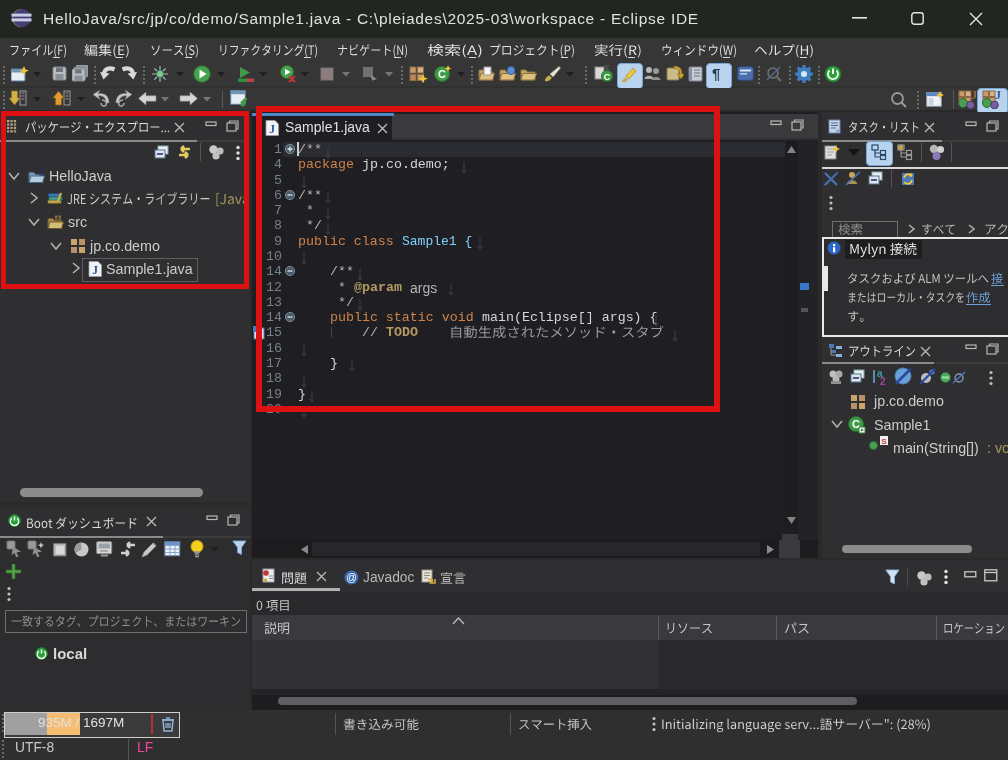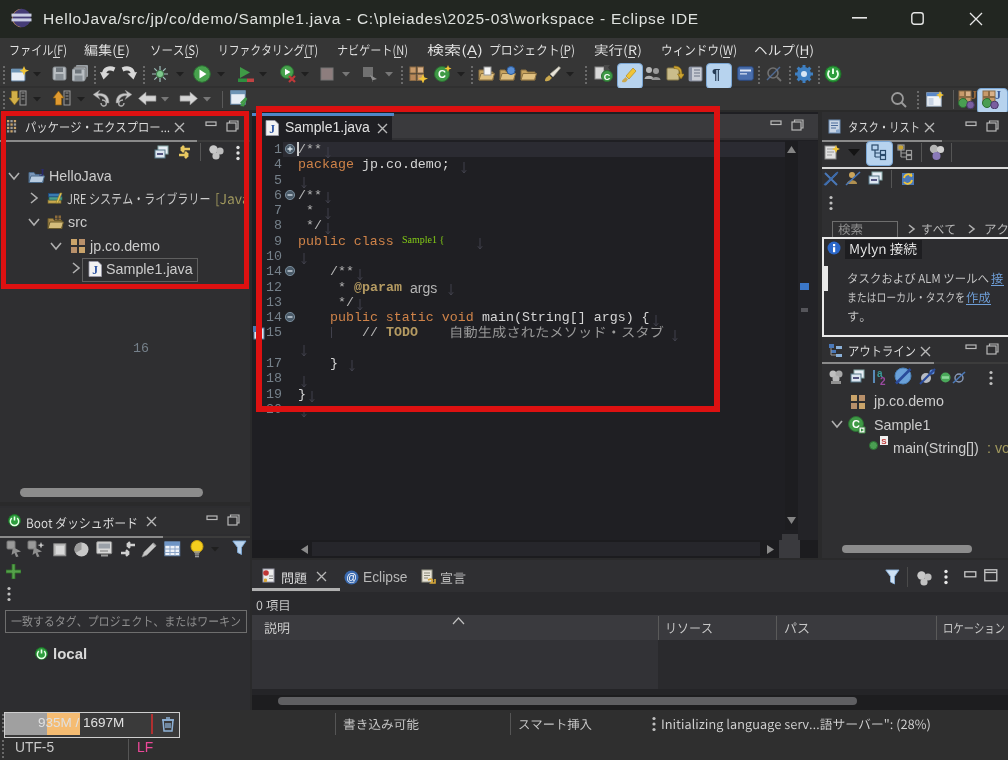--- a/index.html
+++ b/index.html
@@ -603,21 +603,21 @@
     <div class="ab" style="left:0;top:187.8px;width:282px;text-align:right;font-family:'Liberation Mono',monospace;font-size:13.3px;color:#75808a;">6</div>
     <div class="ab" style="left:0;top:203.1px;width:282px;text-align:right;font-family:'Liberation Mono',monospace;font-size:13.3px;color:#75808a;">7</div>
     <div class="ab" style="left:0;top:218.4px;width:282px;text-align:right;font-family:'Liberation Mono',monospace;font-size:13.3px;color:#75808a;">8</div>
     <div class="ab" style="left:0;top:233.7px;width:282px;text-align:right;font-family:'Liberation Mono',monospace;font-size:13.3px;color:#75808a;">9</div>
     <div class="ab" style="left:0;top:249.0px;width:282px;text-align:right;font-family:'Liberation Mono',monospace;font-size:13.3px;color:#75808a;">10</div>
     <div class="ab" style="left:0;top:264.2px;width:282px;text-align:right;font-family:'Liberation Mono',monospace;font-size:13.3px;color:#75808a;">14</div>
     <div class="ab" style="left:0;top:279.5px;width:282px;text-align:right;font-family:'Liberation Mono',monospace;font-size:13.3px;color:#75808a;">12</div>
     <div class="ab" style="left:0;top:294.8px;width:282px;text-align:right;font-family:'Liberation Mono',monospace;font-size:13.3px;color:#75808a;">13</div>
     <div class="ab" style="left:0;top:310.1px;width:282px;text-align:right;font-family:'Liberation Mono',monospace;font-size:13.3px;color:#75808a;">14</div>
     <div class="ab" style="left:0;top:325.4px;width:282px;text-align:right;font-family:'Liberation Mono',monospace;font-size:13.3px;color:#75808a;">15</div>
-    <div class="ab" style="left:0;top:340.6px;width:282px;text-align:center;font-family:'Liberation Mono',monospace;font-size:13.3px;color:#75808a;">16</div>
+    <div class="ab" style="left:0;top:340.6px;width:282px;text-align:right;font-family:'Liberation Mono',monospace;font-size:13.3px;color:#75808a;">16</div>
     <div class="ab" style="left:0;top:355.9px;width:282px;text-align:right;font-family:'Liberation Mono',monospace;font-size:13.3px;color:#75808a;">17</div>
     <div class="ab" style="left:0;top:371.2px;width:282px;text-align:right;font-family:'Liberation Mono',monospace;font-size:13.3px;color:#75808a;">18</div>
     <div class="ab" style="left:0;top:386.5px;width:282px;text-align:right;font-family:'Liberation Mono',monospace;font-size:13.3px;color:#75808a;">19</div>
     <div class="ab" style="left:0;top:401.8px;width:282px;text-align:right;font-family:'Liberation Mono',monospace;font-size:13.3px;color:#75808a;">20</div>
     <svg class="ab" style="left:285px;top:144.0px" width="10" height="10">
       <circle cx="5" cy="5" r="4.6" fill="#4a5a68" stroke="#8aa0b0" stroke-width="0.8"></circle>
       <path d="M5 2.5 V7.5 M2.5 5 H7.5" stroke="#d8e4ec" stroke-width="1.3"></path>
     </svg>
     <svg class="ab" style="left:285px;top:189.84px" width="10" height="10">
       <circle cx="5" cy="5" r="4.6" fill="#4a5a68" stroke="#8aa0b0" stroke-width="0.8"></circle>
@@ -636,28 +636,28 @@
       <path d="M3 5 H9 M3 7.5 H9 M3 10 H7" stroke="#4a6a8a" stroke-width="1"></path>
       <rect x="0" y="0" width="6" height="6" fill="#4a78b0"></rect>
     </svg>
     <div class="ab" style="left:298.0px;top:142.0px;font-family:'Liberation Mono',monospace;font-size:13.3px;color:#b5b5b5;font-weight:normal;white-space:pre;">/**</div>
     <div class="ab" style="left:298.0px;top:157.3px;font-family:'Liberation Mono',monospace;font-size:13.3px;color:#cf8349;font-weight:normal;white-space:pre;">package</div>
     <div class="ab" style="left:362.0px;top:157.3px;font-family:'Liberation Mono',monospace;font-size:13.3px;color:#d6d6d6;font-weight:normal;white-space:pre;">jp.co.demo;</div>
     <div class="ab" style="left:298.0px;top:187.8px;font-family:'Liberation Mono',monospace;font-size:13.3px;color:#b5b5b5;font-weight:normal;white-space:pre;">/**</div>
     <div class="ab" style="left:306.0px;top:203.1px;font-family:'Liberation Mono',monospace;font-size:13.3px;color:#b5b5b5;font-weight:normal;white-space:pre;">*</div>
     <div class="ab" style="left:306.0px;top:218.4px;font-family:'Liberation Mono',monospace;font-size:13.3px;color:#b5b5b5;font-weight:normal;white-space:pre;">*/</div>
     <div class="ab" style="left:298.0px;top:233.7px;font-family:'Liberation Mono',monospace;font-size:13.3px;color:#cf8349;font-weight:normal;white-space:pre;">public class</div>
-    <div class="ab" style="left:402.0px;top:233.7px;font-family:Liberation Serif, serif;font-size:10px;color:#84cc16;font-weight:normal;white-space:pre;">Sample1 {</div>
+    <div class="ab" style="left:402.0px;top:233.7px;font-family:Liberation Mono, monospace;font-size:13px;color:#7dd3fc;font-weight:normal;white-space:pre;">Sample1 {</div>
     <div class="ab" style="left:330.0px;top:264.2px;font-family:'Liberation Mono',monospace;font-size:13.3px;color:#b5b5b5;font-weight:normal;white-space:pre;">/**</div>
     <div class="ab" style="left:338.0px;top:279.5px;font-family:'Liberation Mono',monospace;font-size:13.3px;color:#b5b5b5;font-weight:normal;white-space:pre;">*</div>
     <div class="ab" style="left:354.0px;top:279.5px;font-family:'Liberation Mono',monospace;font-size:13.3px;color:#b59b62;font-weight:bold;white-space:pre;">@param</div>
     <div class="ab" style="left:410.0px;top:279.5px;font-family:Liberation Sans, sans-serif;font-size:14px;color:#b5b5b5;font-weight:normal;white-space:pre;">args</div>
     <div class="ab" style="left:338.0px;top:294.8px;font-family:'Liberation Mono',monospace;font-size:13.3px;color:#b5b5b5;font-weight:normal;white-space:pre;">*/</div>
     <div class="ab" style="left:330.0px;top:310.1px;font-family:'Liberation Mono',monospace;font-size:13.3px;color:#cf8349;font-weight:normal;white-space:pre;">public static void</div>
-    <div class="ab" style="left:482.0px;top:310.1px;font-family:'Liberation Mono',monospace;font-size:13.3px;color:#d6d6d6;font-weight:normal;white-space:pre;">main(String[] args) {</div>
+    <div class="ab" style="left:482.0px;top:310.1px;font-family:'Liberation Mono',monospace;font-size:13.3px;color:#d6d6d6;font-weight:normal;white-space:pre;">main(Eclipse[] args) {</div>
     <div class="ab" style="left:362.0px;top:325.4px;font-family:'Liberation Mono',monospace;font-size:13.3px;color:#b5b5b5;font-weight:normal;white-space:pre;">//</div>
     <div class="ab" style="left:386.0px;top:325.4px;font-family:'Liberation Mono',monospace;font-size:13.3px;color:#b59b62;font-weight:bold;white-space:pre;">TODO</div>
     <div class="ab" style="left:330.0px;top:355.9px;font-family:'Liberation Mono',monospace;font-size:13.3px;color:#d6d6d6;font-weight:normal;white-space:pre;">}</div>
     <div class="ab" style="left:298.0px;top:386.5px;font-family:'Liberation Mono',monospace;font-size:13.3px;color:#d6d6d6;font-weight:normal;white-space:pre;">}</div>
     <svg class="ab" style="left:0;top:0;overflow:visible" width="2" height="2">
       <path transform="translate(449,337.06) scale(1.0775,1)" d="M3.2 -5.5H10.3V-3.5H3.2ZM3.2 -6.4V-8.4H10.3V-6.4ZM3.2 -2.6H10.3V-0.6H3.2ZM6.1 -11.2C5.9 -10.7 5.7 -9.9 5.5 -9.3H2.2V1.1H3.2V0.3H10.3V1H11.3V-9.3H6.5C6.8 -9.9 7 -10.5 7.2 -11Z M22 -11C22 -10 22 -9 22 -8.1H20.4V-7.1H22C21.8 -4.6 21.5 -2.5 20.3 -0.9V-0.9L17.7 -0.7V-1.7H20.3V-2.5H17.7V-3.3H20.3V-7.3H17.7V-8.1H20.5V-8.9H17.7V-9.9C18.6 -10 19.6 -10.1 20.3 -10.3L19.8 -11C18.4 -10.7 16 -10.5 14 -10.4C14.1 -10.2 14.2 -9.9 14.2 -9.6C15 -9.7 15.9 -9.7 16.7 -9.8V-8.9H13.9V-8.1H16.7V-7.3H14.3V-3.3H16.7V-2.5H14.2V-1.7H16.7V-0.6L13.9 -0.3L14 0.6C15.5 0.4 17.6 0.2 19.6 -0.1C19.4 0.1 19.2 0.3 19 0.4C19.3 0.6 19.6 0.9 19.8 1.1C22.1 -0.6 22.7 -3.6 22.9 -7.1H24.8C24.7 -2.3 24.5 -0.5 24.2 -0.1C24.1 0.1 23.9 0.1 23.7 0.1C23.5 0.1 22.9 0.1 22.2 0C22.4 0.3 22.5 0.7 22.5 1C23.1 1 23.8 1 24.2 1C24.6 0.9 24.8 0.8 25 0.5C25.5 -0.1 25.6 -1.9 25.8 -7.6C25.8 -7.7 25.8 -8.1 25.8 -8.1H22.9C23 -9 23 -10 23 -11ZM15.1 -5H16.7V-4H15.1ZM17.7 -5H19.4V-4H17.7ZM15.1 -6.6H16.7V-5.6H15.1ZM17.7 -6.6H19.4V-5.6H17.7Z M29.8 -11C29.3 -9.1 28.4 -7.2 27.3 -6C27.6 -5.9 28 -5.6 28.2 -5.4C28.7 -6 29.2 -6.8 29.6 -7.6H32.8V-4.7H28.8V-3.7H32.8V-0.3H27.3V0.6H39.2V-0.3H33.8V-3.7H38.1V-4.7H33.8V-7.6H38.6V-8.6H33.8V-11.2H32.8V-8.6H30C30.3 -9.3 30.6 -10 30.8 -10.7Z M47.1 -11.2C47.1 -10.4 47.2 -9.6 47.2 -8.9H41.6V-5.2C41.6 -3.4 41.5 -1.1 40.4 0.5C40.6 0.6 41 1 41.2 1.2C42.4 -0.6 42.6 -3.3 42.6 -5.2V-5.3H45.1C45 -3 45 -2.1 44.8 -1.9C44.7 -1.8 44.6 -1.8 44.4 -1.8C44.1 -1.8 43.6 -1.8 42.9 -1.8C43.1 -1.6 43.2 -1.2 43.2 -0.9C43.9 -0.9 44.5 -0.9 44.8 -0.9C45.2 -0.9 45.4 -1 45.6 -1.3C45.9 -1.6 46 -2.8 46 -5.8C46 -5.9 46.1 -6.2 46.1 -6.2H42.6V-7.9H47.3C47.4 -5.8 47.7 -3.8 48.3 -2.3C47.4 -1.3 46.4 -0.5 45.2 0.2C45.4 0.4 45.7 0.8 45.9 1C46.9 0.4 47.8 -0.3 48.7 -1.2C49.3 0.1 50.1 1 51.1 1C52.1 1 52.5 0.3 52.7 -2C52.4 -2.1 52 -2.3 51.8 -2.5C51.7 -0.7 51.6 -0.1 51.2 -0.1C50.5 -0.1 49.9 -0.8 49.4 -2.1C50.4 -3.4 51.2 -4.9 51.7 -6.7L50.7 -6.9C50.3 -5.6 49.7 -4.3 49 -3.3C48.7 -4.6 48.4 -6.2 48.3 -7.9H52.5V-8.9H48.2C48.2 -9.6 48.2 -10.4 48.2 -11.2ZM48.8 -10.5C49.7 -10.1 50.7 -9.4 51.2 -8.9L51.8 -9.6C51.3 -10.1 50.3 -10.7 49.4 -11.1Z M57.3 -4.1 56.3 -4.4C55.9 -3.6 55.7 -2.9 55.7 -2.2C55.7 -0.4 57.3 0.5 59.8 0.6C61.3 0.6 62.4 0.4 63.2 0.3L63.3 -0.8C62.4 -0.6 61.2 -0.5 59.9 -0.5C57.9 -0.5 56.7 -1 56.7 -2.3C56.7 -2.9 57 -3.5 57.3 -4.1ZM55.3 -8.4 55.3 -7.3C57.4 -7.2 59.3 -7.2 60.9 -7.3C61.4 -6.2 62 -5 62.5 -4.3C62 -4.3 61.1 -4.4 60.3 -4.5L60.2 -3.6C61.2 -3.5 62.8 -3.4 63.4 -3.2L64 -4C63.8 -4.2 63.6 -4.4 63.4 -4.7C62.9 -5.4 62.3 -6.4 61.9 -7.4C62.8 -7.5 63.9 -7.7 64.7 -8L64.5 -9C63.6 -8.7 62.5 -8.5 61.6 -8.3C61.3 -9.1 61.1 -10 61 -10.6L59.8 -10.5C60 -10.1 60.1 -9.7 60.2 -9.4L60.6 -8.2C59.1 -8.1 57.3 -8.2 55.3 -8.4Z M70.4 -9.6 70.3 -8.3C69.6 -8.2 68.9 -8.1 68.4 -8.1C68.1 -8.1 67.8 -8.1 67.6 -8.1L67.7 -7L70.3 -7.3L70.2 -6C69.5 -5 68 -2.9 67.2 -2L67.9 -1.1C68.5 -2 69.4 -3.2 70.1 -4.2L70.1 -3.7C70 -2.2 70 -1.6 70 -0.3C70 -0.1 70 0.3 70 0.5H71.1C71.1 0.3 71.1 -0.1 71.1 -0.3C71 -1.5 71 -2.3 71 -3.5C71 -4 71 -4.5 71 -5.1C72.3 -6.4 73.9 -7.6 75 -7.6C75.6 -7.6 76 -7.3 76 -6.5C76 -5.2 75.5 -3.1 75.5 -1.6C75.5 -0.5 76.1 0.1 77 0.1C77.9 0.1 78.7 -0.3 79.5 -1L79.3 -2.2C78.6 -1.4 77.9 -1.1 77.3 -1.1C76.8 -1.1 76.6 -1.4 76.6 -1.9C76.6 -3.2 77.1 -5.5 77.1 -6.8C77.1 -7.9 76.5 -8.6 75.2 -8.6C73.9 -8.6 72.2 -7.3 71.1 -6.4L71.2 -7.1C71.4 -7.5 71.6 -7.8 71.8 -8.1L71.4 -8.5L71.3 -8.5C71.4 -9.4 71.5 -10.2 71.6 -10.5L70.3 -10.6C70.4 -10.2 70.4 -9.9 70.4 -9.6Z M86.9 -6.4V-5.4C87.8 -5.5 88.6 -5.6 89.4 -5.6C90.2 -5.6 91 -5.5 91.7 -5.4L91.7 -6.4C91 -6.5 90.2 -6.5 89.4 -6.5C88.5 -6.5 87.6 -6.5 86.9 -6.4ZM87.2 -3.2 86.2 -3.3C86.1 -2.7 86 -2.2 86 -1.7C86 -0.4 87.2 0.3 89.3 0.3C90.2 0.3 91.1 0.2 91.8 0.1L91.9 -1C91.1 -0.8 90.1 -0.7 89.3 -0.7C87.4 -0.7 87 -1.4 87 -2C87 -2.3 87.1 -2.7 87.2 -3.2ZM82.7 -8.2C82.3 -8.2 81.8 -8.3 81.1 -8.3L81.2 -7.3C81.7 -7.3 82.1 -7.2 82.7 -7.2C83.1 -7.2 83.5 -7.3 83.9 -7.3C83.8 -6.8 83.7 -6.3 83.6 -5.9C83.1 -4 82.2 -1.3 81.4 0.1L82.5 0.5C83.2 -1 84.1 -3.7 84.6 -5.6C84.8 -6.2 84.9 -6.8 85 -7.4C86 -7.5 86.9 -7.6 87.8 -7.8V-8.9C87 -8.7 86.1 -8.5 85.3 -8.4L85.5 -9.4C85.5 -9.7 85.6 -10.2 85.7 -10.5L84.4 -10.6C84.4 -10.3 84.4 -9.8 84.4 -9.5C84.3 -9.2 84.3 -8.8 84.2 -8.3C83.7 -8.3 83.2 -8.2 82.7 -8.2Z M96.8 -8.1 96.1 -7.3C97.4 -6.5 98.9 -5.4 99.9 -4.6C98.6 -3 96.9 -1.5 94.6 -0.4L95.5 0.4C97.8 -0.8 99.5 -2.4 100.7 -3.9C101.9 -2.9 102.9 -2 103.9 -0.8L104.7 -1.7C103.8 -2.8 102.6 -3.8 101.4 -4.8C102.3 -6.1 103 -7.5 103.4 -8.7C103.5 -9 103.7 -9.4 103.9 -9.7L102.6 -10.1C102.6 -9.8 102.5 -9.4 102.4 -9.1C102 -8 101.4 -6.7 100.6 -5.5C99.5 -6.3 98 -7.4 96.8 -8.1Z M109.9 -0.5 110.9 0.4C113.1 -0.6 114.6 -2.1 115.6 -3.7C116.6 -5.2 117.1 -6.9 117.4 -8.5C117.5 -8.7 117.6 -9.2 117.7 -9.5L116.4 -9.7C116.4 -9.5 116.3 -9 116.3 -8.6C116.1 -7.4 115.6 -5.8 114.6 -4.3C113.6 -2.8 112.1 -1.4 109.9 -0.5ZM109.1 -9.6 108 -9C108.6 -8.3 109.7 -6.4 110.3 -5.2L111.3 -5.8C110.9 -6.7 109.7 -8.7 109.1 -9.6Z M126.1 -7.7 125.2 -7.3C125.4 -6.7 126 -5 126.2 -4.4L127.2 -4.8C127 -5.4 126.3 -7.1 126.1 -7.7ZM130.9 -6.9 129.8 -7.3C129.6 -5.6 128.9 -3.9 128 -2.7C126.9 -1.4 125.2 -0.3 123.6 0.1L124.5 1C126 0.4 127.6 -0.6 128.9 -2.2C129.8 -3.4 130.4 -4.8 130.7 -6.3C130.8 -6.4 130.8 -6.6 130.9 -6.9ZM123 -7 122.1 -6.6C122.3 -6.1 123 -4.3 123.2 -3.6L124.2 -4C124 -4.7 123.3 -6.4 123 -7Z M141.7 -9.6 141 -9.2C141.4 -8.6 141.8 -7.9 142.2 -7.2L142.9 -7.6C142.6 -8.2 142.1 -9.1 141.7 -9.6ZM143.3 -10.2 142.6 -9.9C143.1 -9.3 143.5 -8.6 143.8 -7.9L144.6 -8.3C144.3 -8.9 143.7 -9.8 143.3 -10.2ZM137.1 -1C137.1 -0.5 137 0.1 137 0.6H138.3C138.2 0.1 138.2 -0.6 138.2 -1V-5.4C139.7 -4.9 142 -4 143.4 -3.2L143.9 -4.4C142.4 -5.1 139.9 -6 138.2 -6.6V-8.7C138.2 -9.1 138.2 -9.7 138.3 -10.1H137C137 -9.7 137.1 -9.1 137.1 -8.7C137.1 -7.6 137.1 -1.7 137.1 -1Z M153 -6.5C152.2 -6.5 151.5 -5.8 151.5 -5.1C151.5 -4.3 152.2 -3.6 153 -3.6C153.7 -3.6 154.4 -4.3 154.4 -5.1C154.4 -5.8 153.7 -6.5 153 -6.5Z M170.2 -8.9 169.6 -9.4C169.3 -9.3 169 -9.3 168.6 -9.3C168.1 -9.3 164 -9.3 163.4 -9.3C163 -9.3 162.3 -9.4 162.1 -9.4V-8.2C162.2 -8.2 163 -8.2 163.4 -8.2C163.9 -8.2 168.1 -8.2 168.6 -8.2C168.3 -7.1 167.3 -5.6 166.4 -4.5C165 -3 163.1 -1.4 160.9 -0.6L161.8 0.3C163.7 -0.6 165.5 -2.1 167 -3.6C168.3 -2.4 169.7 -0.8 170.6 0.4L171.6 -0.4C170.7 -1.5 169.1 -3.2 167.7 -4.4C168.6 -5.6 169.5 -7.2 169.9 -8.3C170 -8.5 170.2 -8.8 170.2 -8.9Z M180 -10.4 178.8 -10.8C178.7 -10.5 178.5 -10 178.4 -9.8C177.8 -8.6 176.4 -6.6 174.1 -5.1L175 -4.5C176.5 -5.5 177.7 -6.8 178.5 -8H183C182.8 -6.9 182.1 -5.5 181.2 -4.3C180.3 -4.9 179.3 -5.6 178.4 -6.1L177.7 -5.4C178.6 -4.8 179.6 -4.1 180.5 -3.4C179.3 -2.2 177.6 -0.9 175.4 -0.2L176.3 0.6C178.6 -0.3 180.2 -1.5 181.4 -2.8C181.9 -2.4 182.4 -1.9 182.8 -1.6L183.6 -2.5C183.2 -2.8 182.7 -3.3 182.1 -3.7C183.1 -5 183.8 -6.6 184.2 -7.8C184.3 -8 184.4 -8.3 184.5 -8.5L183.6 -9.1C183.4 -9 183.1 -8.9 182.8 -8.9H179.2L179.4 -9.4C179.6 -9.6 179.8 -10.1 180 -10.4Z M198 -11.4 197.2 -11.1C197.6 -10.6 198 -9.9 198.3 -9.3L199 -9.6C198.8 -10.1 198.3 -10.9 198 -11.4ZM197.5 -8.7 196.8 -9.1 197.3 -9.3C197 -9.8 196.6 -10.6 196.3 -11.1L195.5 -10.7C195.8 -10.3 196.2 -9.7 196.5 -9.2C196.3 -9.1 196.1 -9.1 195.9 -9.1C195.3 -9.1 190 -9.1 189.3 -9.1C188.8 -9.1 188.3 -9.2 187.9 -9.2V-8C188.3 -8 188.7 -8.1 189.2 -8.1C190 -8.1 195.3 -8.1 196.1 -8.1C195.9 -6.8 195.3 -4.9 194.3 -3.7C193.2 -2.3 191.7 -1.2 189.1 -0.5L190 0.5C192.5 -0.3 194 -1.5 195.3 -3.1C196.3 -4.5 197 -6.6 197.3 -8C197.3 -8.3 197.4 -8.5 197.5 -8.7Z" fill="#9a9a9a"></path>
     </svg>
     <svg class="ab" style="left:324.0px;top:146.5px" width="8" height="14">
       <path d="M4 0 V11 M4 11 L1.8 8.2 M4 11 L6.2 8.2" stroke="#41414c" stroke-width="1" fill="none"></path>
     </svg>
@@ -957,21 +957,21 @@
     <svg class="ab" style="left:0;top:0;overflow:visible" width="2" height="2">
       <path transform="translate(281,583)" d="M4 -4.6V-0H4.9V-0.8H8.9V-4.6ZM4.9 -3.8H8V-1.6H4.9ZM5 -7.8V-6.6H2.2V-7.8ZM5 -8.5H2.2V-9.6H5ZM10.9 -7.8V-6.6H8V-7.8ZM10.9 -8.5H8V-9.6H10.9ZM11.4 -10.4H7.1V-5.8H10.9V-0.3C10.9 -0 10.8 0 10.6 0.1C10.3 0.1 9.5 0.1 8.6 0C8.7 0.3 8.9 0.8 9 1C10.1 1 10.9 1 11.3 0.9C11.7 0.7 11.9 0.4 11.9 -0.3V-10.4ZM1.2 -10.4V1.1H2.2V-5.8H5.9V-10.4Z M15.2 -8H17.8V-7H15.2ZM15.2 -9.7H17.8V-8.7H15.2ZM14.4 -10.4V-6.3H18.7V-10.4ZM20.8 -6.2H23.9V-5.2H20.8ZM20.8 -4.5H23.9V-3.5H20.8ZM20.8 -7.8H23.9V-6.9H20.8ZM21 -2.6C20.5 -2 19.6 -1.4 18.8 -1C19 -0.9 19.3 -0.5 19.5 -0.4C20.3 -0.8 21.2 -1.6 21.8 -2.3ZM22.8 -2.2C23.5 -1.7 24.3 -1 24.8 -0.4L25.5 -0.9C25.1 -1.4 24.2 -2.1 23.5 -2.6ZM14.5 -3.9C14.4 -2.2 14.2 -0.5 13.4 0.4C13.7 0.6 13.9 0.9 14.1 1.1C14.6 0.5 14.9 -0.4 15.1 -1.3C16.2 0.5 18.2 0.8 21 0.8H25.2C25.3 0.5 25.4 0.1 25.6 -0.1C24.8 -0.1 21.6 -0.1 21 -0.1C19.4 -0.1 18.1 -0.1 17 -0.6V-2.4H19.2V-3.2H17V-4.6H19.5V-5.3H13.6V-4.6H16.2V-1.1C15.8 -1.4 15.5 -1.8 15.2 -2.3C15.3 -2.8 15.3 -3.4 15.3 -3.9ZM19.9 -8.5V-2.8H24.8V-8.5H22.3L22.7 -9.5H25.3V-10.3H19.4V-9.5H21.8C21.7 -9.2 21.6 -8.9 21.5 -8.5Z" fill="#dedede"></path>
     </svg>
     <svg class="ab" style="left:316px;top:571px" width="11" height="11">
       <path d="M1 1 L10 10 M10 1 L1 10" stroke="#b8b8b8" stroke-width="1.3"></path>
     </svg>
     <svg class="ab" style="left:344px;top:570px" width="15" height="15">
       <circle cx="7.5" cy="7.5" r="7" fill="#3a6ab0"></circle>
       <text x="7.5" y="11.2" font-family="Liberation Sans" font-size="10.5" fill="#fff" text-anchor="middle">@</text>
     </svg>
-    <div class="ab" style="left:363px;top:570px;font-family:'Liberation Sans',sans-serif;font-size:13.8px;font-weight:normal;color:#b8b8b8;white-space:pre;">Eclipse</div>
+    <div class="ab" style="left:363px;top:570px;font-family:'Liberation Sans',sans-serif;font-size:13.8px;font-weight:normal;color:#b8b8b8;white-space:pre;">Javadoc</div>
     <svg class="ab" style="left:421px;top:569px" width="15" height="15">
       <rect x="1" y="1" width="10" height="12" fill="#e8e4d8" stroke="#998"></rect>
       <path d="M3 4 H9 M3 6.5 H9 M3 9 H7" stroke="#887" stroke-width="1"></path>
       <path d="M7 11 C11 9 13 11 10 14 L14 14 L14 10" fill="none" stroke="#d8a838" stroke-width="1.6"></path>
     </svg>
     <svg class="ab" style="left:0;top:0;overflow:visible" width="2" height="2">
       <path transform="translate(440,583)" d="M2.6 -7.7V-6.9H10.3V-7.7ZM0.8 -0.2V0.7H12.2V-0.2ZM3.8 -3.1H9.1V-1.9H3.8ZM3.8 -5.1H9.1V-3.9H3.8ZM2.8 -5.9V-1.1H10.1V-5.9ZM1 -9.7V-7.2H2V-8.8H11V-7.2H12V-9.7H7V-10.9H6V-9.7Z M15.7 -4.9V-4H23.3V-4.9ZM15.7 -6.6V-5.8H23.3V-6.6ZM13.7 -8.4V-7.6H25.4V-8.4ZM15.9 -10.2V-9.4H23.1V-10.2ZM15.6 -3.1V1H16.5V0.5H22.5V1H23.5V-3.1ZM16.5 -0.4V-2.2H22.5V-0.4Z" fill="#b8b8b8"></path>
     </svg>
     <svg class="ab" style="left:885px;top:569px" width="15" height="17">
       <path d="M0.8 1 H14 L9.5 7.5 V15 L5.5 13 V7.5Z" fill="#cfe2f4" stroke="#8ab0d8" stroke-width="0.9"></path>
@@ -1055,17 +1055,17 @@
       <path transform="translate(518,729) scale(0.9867,1)" d="M10 -8.4 9.4 -8.8C9.2 -8.8 8.8 -8.8 8.4 -8.8C8 -8.8 4.1 -8.8 3.6 -8.8C3.2 -8.8 2.5 -8.8 2.3 -8.8V-7.7C2.5 -7.7 3.2 -7.8 3.6 -7.8C4 -7.8 8 -7.8 8.5 -7.8C8.2 -6.7 7.2 -5.2 6.4 -4.3C5.1 -2.8 3.3 -1.4 1.2 -0.6L2.1 0.3C3.9 -0.6 5.6 -1.9 6.9 -3.4C8.2 -2.2 9.5 -0.8 10.4 0.3L11.2 -0.4C10.4 -1.4 8.9 -3 7.6 -4.2C8.5 -5.3 9.3 -6.7 9.7 -7.8C9.8 -8 9.9 -8.3 10 -8.4Z M18.2 -2C19 -1.2 20 -0.1 20.5 0.6L21.4 -0.2C20.9 -0.8 20 -1.7 19.2 -2.5C21.3 -4 22.9 -6.1 23.8 -7.5C23.9 -7.7 24 -7.8 24.1 -7.9L23.3 -8.6C23.1 -8.5 22.9 -8.5 22.5 -8.5C21.3 -8.5 15.7 -8.5 15.1 -8.5C14.6 -8.5 14.1 -8.5 13.8 -8.6V-7.4C14 -7.5 14.6 -7.5 15.1 -7.5C15.8 -7.5 21.3 -7.5 22.4 -7.5C21.8 -6.4 20.4 -4.5 18.5 -3.2C17.7 -3.9 16.6 -4.8 16.2 -5.1L15.4 -4.5C16 -4 17.5 -2.7 18.2 -2Z M26.3 -5.4V-4.2C26.7 -4.2 27.3 -4.2 28 -4.2C28.9 -4.2 33.9 -4.2 34.9 -4.2C35.4 -4.2 36 -4.2 36.2 -4.2V-5.4C35.9 -5.4 35.5 -5.4 34.9 -5.4C33.9 -5.4 28.9 -5.4 28 -5.4C27.3 -5.4 26.6 -5.4 26.3 -5.4Z M41.7 -1.1C41.7 -0.6 41.7 -0 41.6 0.4H42.8C42.8 -0 42.8 -0.7 42.8 -1.1L42.8 -5.2C44.1 -4.8 46.3 -4 47.7 -3.2L48.1 -4.3C46.8 -4.9 44.4 -5.8 42.8 -6.3V-8.4C42.8 -8.8 42.8 -9.3 42.8 -9.7H41.6C41.7 -9.3 41.7 -8.7 41.7 -8.4C41.7 -7.3 41.7 -1.8 41.7 -1.1Z M54.9 -6.2V-0.9H55.8V-1.4H57.7V1H58.6V-1.4H60.6V-1H61.5V-6.2H58.6V-7.2H61.9V-8H58.6V-9.2C59.6 -9.3 60.6 -9.4 61.4 -9.6L60.8 -10.3C59.4 -10 56.8 -9.8 54.7 -9.7C54.8 -9.5 54.9 -9.1 54.9 -8.9C55.8 -9 56.8 -9 57.7 -9.1V-8H54.5V-7.2H57.7V-6.2ZM55.8 -3.5H57.7V-2.2H55.8ZM55.8 -4.2V-5.4H57.7V-4.2ZM60.6 -3.5V-2.2H58.6V-3.5ZM60.6 -4.2H58.6V-5.4H60.6ZM52.2 -10.5V-8H50.5V-7.1H52.2V-4.4L50.3 -3.9L50.6 -2.9L52.2 -3.5V-0.1C52.2 0 52.2 0.1 52 0.1C51.9 0.1 51.4 0.1 50.8 0.1C50.9 0.4 51 0.8 51.1 1C51.9 1 52.4 1 52.7 0.8C53 0.7 53.1 0.4 53.1 -0.2V-3.7L54.5 -4.2L54.4 -5L53.1 -4.6V-7.1H54.4V-8H53.1V-10.5Z M68 -7.3C67.3 -3.8 65.7 -1.2 63 0.2C63.2 0.4 63.6 0.8 63.8 1C66.3 -0.5 67.9 -2.8 68.8 -6C69.4 -3.7 70.7 -0.9 73.8 1C74 0.7 74.4 0.3 74.6 0.2C69.7 -2.8 69.4 -7.5 69.4 -9.7H65.3V-8.8H68.4C68.5 -8.3 68.5 -7.8 68.6 -7.2Z" fill="#c8c8c8"></path>
     </svg>
     <svg class="ab" style="left:652px;top:716px" width="5" height="17">
       <circle cx="2" cy="2.5" r="1.6" fill="#c0c0c0"></circle>
       <circle cx="2" cy="8" r="1.6" fill="#c0c0c0"></circle>
       <circle cx="2" cy="13.5" r="1.6" fill="#c0c0c0"></circle>
     </svg>
     <svg class="ab" style="left:0;top:0;overflow:visible" width="2" height="2">
       <path transform="translate(661,729)" d="M1.3 0H2.5V-9.4H1.3Z M4.9 0H6.1V-5C6.8 -5.7 7.3 -6.1 8 -6.1C8.9 -6.1 9.3 -5.6 9.3 -4.2V0H10.5V-4.4C10.5 -6.2 9.8 -7.1 8.4 -7.1C7.4 -7.1 6.7 -6.6 6 -5.9H6L5.9 -7H4.9Z M12.7 0H13.9V-7H12.7ZM13.3 -8.4C13.8 -8.4 14.1 -8.7 14.1 -9.2C14.1 -9.6 13.8 -9.9 13.3 -9.9C12.9 -9.9 12.6 -9.6 12.6 -9.2C12.6 -8.7 12.9 -8.4 13.3 -8.4Z M18.4 0.2C18.9 0.2 19.3 0 19.7 -0.1L19.5 -1C19.3 -0.9 19 -0.8 18.7 -0.8C17.9 -0.8 17.6 -1.3 17.6 -2.1V-6H19.5V-7H17.6V-8.9H16.7L16.5 -7L15.4 -6.9V-6H16.5V-2.2C16.5 -0.8 17 0.2 18.4 0.2Z M21.1 0H22.3V-7H21.1ZM21.7 -8.4C22.1 -8.4 22.5 -8.7 22.5 -9.2C22.5 -9.6 22.1 -9.9 21.7 -9.9C21.2 -9.9 20.9 -9.6 20.9 -9.2C20.9 -8.7 21.2 -8.4 21.7 -8.4Z M26.2 0.2C27.1 0.2 27.8 -0.3 28.5 -0.8H28.5L28.6 0H29.6V-4.3C29.6 -6 28.9 -7.1 27.2 -7.1C26.1 -7.1 25.1 -6.6 24.5 -6.2L24.9 -5.4C25.5 -5.8 26.2 -6.2 27 -6.2C28.1 -6.2 28.4 -5.3 28.4 -4.4C25.5 -4.1 24.2 -3.3 24.2 -1.8C24.2 -0.6 25 0.2 26.2 0.2ZM26.5 -0.8C25.8 -0.8 25.3 -1.1 25.3 -1.9C25.3 -2.8 26.1 -3.4 28.4 -3.6V-1.7C27.8 -1.1 27.2 -0.8 26.5 -0.8Z M33 0.2C33.4 0.2 33.5 0.1 33.7 0.1L33.5 -0.8C33.4 -0.8 33.4 -0.8 33.3 -0.8C33.1 -0.8 33 -0.9 33 -1.3V-10.2H31.8V-1.4C31.8 -0.4 32.2 0.2 33 0.2Z M35.4 0H36.6V-7H35.4ZM36 -8.4C36.5 -8.4 36.8 -8.7 36.8 -9.2C36.8 -9.6 36.5 -9.9 36 -9.9C35.6 -9.9 35.3 -9.6 35.3 -9.2C35.3 -8.7 35.6 -8.4 36 -8.4Z M38.2 0H43.5V-0.9H39.7L43.4 -6.3V-7H38.6V-6H41.9L38.2 -0.6Z M45 0H46.2V-7H45ZM45.6 -8.4C46.1 -8.4 46.4 -8.7 46.4 -9.2C46.4 -9.6 46.1 -9.9 45.6 -9.9C45.2 -9.9 44.9 -9.6 44.9 -9.2C44.9 -8.7 45.2 -8.4 45.6 -8.4Z M48.6 0H49.7V-5C50.4 -5.7 50.9 -6.1 51.6 -6.1C52.6 -6.1 53 -5.6 53 -4.2V0H54.1V-4.4C54.1 -6.2 53.5 -7.1 52 -7.1C51 -7.1 50.3 -6.6 49.7 -5.9H49.6L49.5 -7H48.6Z M58.7 3.2C60.9 3.2 62.2 2.1 62.2 0.8C62.2 -0.4 61.4 -0.9 59.8 -0.9H58.4C57.5 -0.9 57.2 -1.2 57.2 -1.6C57.2 -2 57.4 -2.2 57.7 -2.4C58 -2.3 58.4 -2.2 58.7 -2.2C60.1 -2.2 61.2 -3.1 61.2 -4.6C61.2 -5.2 61 -5.7 60.7 -6.1H62.1V-7H59.7C59.4 -7.1 59.1 -7.1 58.7 -7.1C57.3 -7.1 56.1 -6.2 56.1 -4.6C56.1 -3.8 56.6 -3.1 57 -2.8V-2.7C56.6 -2.5 56.2 -2 56.2 -1.4C56.2 -0.9 56.5 -0.5 56.9 -0.3V-0.2C56.2 0.2 55.8 0.7 55.8 1.3C55.8 2.5 57 3.2 58.7 3.2ZM58.7 -3C57.9 -3 57.2 -3.6 57.2 -4.6C57.2 -5.7 57.9 -6.3 58.7 -6.3C59.5 -6.3 60.2 -5.7 60.2 -4.6C60.2 -3.6 59.5 -3 58.7 -3ZM58.9 2.4C57.6 2.4 56.9 1.9 56.9 1.2C56.9 0.8 57.1 0.4 57.6 0C57.9 0.1 58.2 0.1 58.5 0.1H59.7C60.6 0.1 61.1 0.3 61.1 1C61.1 1.7 60.2 2.4 58.9 2.4Z M67.7 0.2C68 0.2 68.2 0.1 68.4 0.1L68.2 -0.8C68.1 -0.8 68 -0.8 68 -0.8C67.8 -0.8 67.6 -0.9 67.6 -1.3V-10.2H66.5V-1.4C66.5 -0.4 66.8 0.2 67.7 0.2Z M71.7 0.2C72.6 0.2 73.3 -0.3 74 -0.8H74L74.1 0H75.1V-4.3C75.1 -6 74.4 -7.1 72.7 -7.1C71.6 -7.1 70.6 -6.6 70 -6.2L70.4 -5.4C71 -5.8 71.7 -6.2 72.5 -6.2C73.6 -6.2 73.9 -5.3 73.9 -4.4C71 -4.1 69.7 -3.3 69.7 -1.8C69.7 -0.6 70.5 0.2 71.7 0.2ZM72 -0.8C71.3 -0.8 70.8 -1.1 70.8 -1.9C70.8 -2.8 71.6 -3.4 73.9 -3.6V-1.7C73.3 -1.1 72.7 -0.8 72 -0.8Z M77.3 0H78.5V-5C79.2 -5.7 79.7 -6.1 80.4 -6.1C81.3 -6.1 81.7 -5.6 81.7 -4.2V0H82.9V-4.4C82.9 -6.2 82.2 -7.1 80.7 -7.1C79.8 -7.1 79.1 -6.6 78.4 -5.9H78.4L78.3 -7H77.3Z M87.4 3.2C89.6 3.2 91 2.1 91 0.8C91 -0.4 90.2 -0.9 88.6 -0.9H87.2C86.2 -0.9 86 -1.2 86 -1.6C86 -2 86.2 -2.2 86.4 -2.4C86.7 -2.3 87.1 -2.2 87.4 -2.2C88.9 -2.2 90 -3.1 90 -4.6C90 -5.2 89.8 -5.7 89.4 -6.1H90.8V-7H88.4C88.2 -7.1 87.8 -7.1 87.4 -7.1C86 -7.1 84.8 -6.2 84.8 -4.6C84.8 -3.8 85.3 -3.1 85.7 -2.8V-2.7C85.4 -2.5 85 -2 85 -1.4C85 -0.9 85.2 -0.5 85.6 -0.3V-0.2C85 0.2 84.6 0.7 84.6 1.3C84.6 2.5 85.8 3.2 87.4 3.2ZM87.4 -3C86.6 -3 86 -3.6 86 -4.6C86 -5.7 86.6 -6.3 87.4 -6.3C88.3 -6.3 88.9 -5.7 88.9 -4.6C88.9 -3.6 88.2 -3 87.4 -3ZM87.6 2.4C86.3 2.4 85.6 1.9 85.6 1.2C85.6 0.8 85.8 0.4 86.3 0C86.6 0.1 87 0.1 87.2 0.1H88.4C89.3 0.1 89.8 0.3 89.8 1C89.8 1.7 89 2.4 87.6 2.4Z M94.4 0.2C95.3 0.2 96 -0.3 96.7 -1.1H96.7L96.8 0H97.8V-7H96.6V-2C95.9 -1.2 95.4 -0.8 94.7 -0.8C93.8 -0.8 93.4 -1.4 93.4 -2.7V-7H92.2V-2.5C92.2 -0.8 92.9 0.2 94.4 0.2Z M101.7 0.2C102.6 0.2 103.3 -0.3 104 -0.8H104L104.1 0H105.1V-4.3C105.1 -6 104.4 -7.1 102.7 -7.1C101.6 -7.1 100.6 -6.6 100 -6.2L100.4 -5.4C101 -5.8 101.7 -6.2 102.5 -6.2C103.6 -6.2 103.9 -5.3 103.9 -4.4C101 -4.1 99.7 -3.3 99.7 -1.8C99.7 -0.6 100.5 0.2 101.7 0.2ZM102 -0.8C101.3 -0.8 100.8 -1.1 100.8 -1.9C100.8 -2.8 101.6 -3.4 103.9 -3.6V-1.7C103.3 -1.1 102.7 -0.8 102 -0.8Z M109.6 3.2C111.8 3.2 113.2 2.1 113.2 0.8C113.2 -0.4 112.3 -0.9 110.7 -0.9H109.4C108.4 -0.9 108.2 -1.2 108.2 -1.6C108.2 -2 108.4 -2.2 108.6 -2.4C108.9 -2.3 109.3 -2.2 109.6 -2.2C111.1 -2.2 112.2 -3.1 112.2 -4.6C112.2 -5.2 111.9 -5.7 111.6 -6.1H113V-7H110.6C110.4 -7.1 110 -7.1 109.6 -7.1C108.2 -7.1 107 -6.2 107 -4.6C107 -3.8 107.5 -3.1 107.9 -2.8V-2.7C107.6 -2.5 107.2 -2 107.2 -1.4C107.2 -0.9 107.4 -0.5 107.8 -0.3V-0.2C107.1 0.2 106.8 0.7 106.8 1.3C106.8 2.5 108 3.2 109.6 3.2ZM109.6 -3C108.8 -3 108.2 -3.6 108.2 -4.6C108.2 -5.7 108.8 -6.3 109.6 -6.3C110.5 -6.3 111.1 -5.7 111.1 -4.6C111.1 -3.6 110.4 -3 109.6 -3ZM109.8 2.4C108.5 2.4 107.8 1.9 107.8 1.2C107.8 0.8 108 0.4 108.5 0C108.8 0.1 109.1 0.1 109.4 0.1H110.6C111.5 0.1 112 0.3 112 1C112 1.7 111.2 2.4 109.8 2.4Z M117.3 0.2C118.3 0.2 119 -0.1 119.6 -0.5L119.2 -1.3C118.7 -1 118.1 -0.8 117.5 -0.8C116.1 -0.8 115.2 -1.7 115.2 -3.2H119.8C119.9 -3.4 119.9 -3.6 119.9 -3.9C119.9 -5.8 118.9 -7.1 117.1 -7.1C115.5 -7.1 114 -5.7 114 -3.5C114 -1.2 115.5 0.2 117.3 0.2ZM115.1 -4C115.3 -5.4 116.2 -6.2 117.1 -6.2C118.2 -6.2 118.9 -5.4 118.9 -4Z M126.3 0.2C127.9 0.2 128.8 -0.8 128.8 -1.9C128.8 -3.2 127.7 -3.6 126.7 -4C125.9 -4.3 125.2 -4.6 125.2 -5.2C125.2 -5.8 125.6 -6.2 126.5 -6.2C127.1 -6.2 127.6 -6 128.1 -5.6L128.6 -6.3C128.1 -6.8 127.3 -7.1 126.5 -7.1C125 -7.1 124.1 -6.3 124.1 -5.2C124.1 -4 125.1 -3.5 126.1 -3.1C126.9 -2.9 127.7 -2.5 127.7 -1.8C127.7 -1.2 127.3 -0.7 126.3 -0.7C125.5 -0.7 124.9 -1.1 124.3 -1.6L123.7 -0.8C124.4 -0.2 125.3 0.2 126.3 0.2Z M133.3 0.2C134.2 0.2 135 -0.1 135.6 -0.5L135.2 -1.3C134.6 -1 134.1 -0.8 133.4 -0.8C132.1 -0.8 131.2 -1.7 131.1 -3.2H135.8C135.8 -3.4 135.8 -3.6 135.8 -3.9C135.8 -5.8 134.8 -7.1 133.1 -7.1C131.5 -7.1 130 -5.7 130 -3.5C130 -1.2 131.4 0.2 133.3 0.2ZM131.1 -4C131.2 -5.4 132.1 -6.2 133.1 -6.2C134.2 -6.2 134.8 -5.4 134.8 -4Z M137.6 0H138.7V-4.5C139.2 -5.6 139.9 -6.1 140.5 -6.1C140.8 -6.1 140.9 -6 141.2 -6L141.4 -7C141.2 -7.1 140.9 -7.1 140.6 -7.1C139.9 -7.1 139.1 -6.6 138.7 -5.7H138.6L138.5 -7H137.6Z M144 0H145.4L147.9 -7H146.7L145.4 -3C145.2 -2.3 144.9 -1.6 144.7 -0.9H144.7C144.5 -1.6 144.3 -2.3 144 -3L142.7 -7H141.5Z M149.8 0.2C150.3 0.2 150.6 -0.2 150.6 -0.7C150.6 -1.3 150.3 -1.6 149.8 -1.6C149.3 -1.6 149 -1.3 149 -0.7C149 -0.2 149.3 0.2 149.8 0.2Z M153.4 0.2C153.8 0.2 154.2 -0.2 154.2 -0.7C154.2 -1.3 153.8 -1.6 153.4 -1.6C152.9 -1.6 152.5 -1.3 152.5 -0.7C152.5 -0.2 152.9 0.2 153.4 0.2Z M156.9 0.2C157.4 0.2 157.8 -0.2 157.8 -0.7C157.8 -1.3 157.4 -1.6 156.9 -1.6C156.4 -1.6 156.1 -1.3 156.1 -0.7C156.1 -0.2 156.4 0.2 156.9 0.2Z M159.8 -6.8V-6H163.4V-6.8ZM159.9 -10.3V-9.5H163.4V-10.3ZM159.8 -5.1V-4.3H163.4V-5.1ZM159.2 -8.6V-7.8H163.8V-8.6ZM164.8 -3.6V1H165.7V0.4H169.3V1H170.2V-3.6ZM165.7 -0.4V-2.7H169.3V-0.4ZM163.9 -5.4V-4.6H171V-5.4H169.9V-8.1H167L167.2 -9.4H170.6V-10.3H164.3V-9.4H166.3L166.1 -8.1H164.5V-7.3H165.9C165.8 -6.6 165.7 -6 165.6 -5.4ZM166.8 -7.3H169V-5.4H166.5C166.6 -6 166.7 -6.6 166.8 -7.3ZM159.8 -3.3V1H160.6V0.4H163.5V-3.3ZM160.6 -2.5H162.6V-0.4H160.6Z M172.4 -7.4V-6.3C172.5 -6.3 173.1 -6.3 173.6 -6.3H175V-4.3C175 -3.8 175 -3.2 175 -3.1H176.1C176.1 -3.2 176 -3.8 176 -4.3V-6.3H179.7V-5.8C179.7 -2.2 178.5 -1.1 176.2 -0.2L177 0.6C180 -0.7 180.7 -2.5 180.7 -5.9V-6.3H182.1C182.7 -6.3 183.2 -6.3 183.3 -6.3V-7.4C183.1 -7.3 182.7 -7.3 182.1 -7.3H180.7V-8.9C180.7 -9.4 180.8 -9.8 180.8 -10H179.6C179.6 -9.8 179.7 -9.4 179.7 -8.9V-7.3H176V-8.9C176 -9.4 176.1 -9.8 176.1 -9.9H175C175 -9.6 175 -9.2 175 -8.9V-7.3H173.6C173.1 -7.3 172.5 -7.4 172.4 -7.4Z M185.6 -5.5V-4.3C186 -4.3 186.7 -4.4 187.4 -4.4C188.3 -4.4 193.4 -4.4 194.4 -4.4C195 -4.4 195.5 -4.3 195.8 -4.3V-5.5C195.5 -5.5 195 -5.5 194.4 -5.5C193.4 -5.5 188.3 -5.5 187.4 -5.5C186.7 -5.5 186 -5.5 185.6 -5.5Z M206.9 -10 206.2 -9.7C206.6 -9.2 207 -8.4 207.2 -7.9L207.9 -8.2C207.7 -8.7 207.2 -9.5 206.9 -10ZM208.3 -10.5 207.6 -10.2C208 -9.7 208.4 -9 208.7 -8.4L209.4 -8.7C209.1 -9.2 208.6 -10 208.3 -10.5ZM199.9 -3.9C199.4 -2.8 198.7 -1.4 197.9 -0.4L199 0.1C199.7 -0.9 200.4 -2.3 200.9 -3.4C201.4 -4.7 201.9 -6.6 202 -7.4C202.1 -7.7 202.2 -8.1 202.3 -8.4L201.1 -8.6C201 -7.1 200.4 -5.2 199.9 -3.9ZM206.2 -4.3C206.7 -3 207.3 -1.2 207.6 0.1L208.8 -0.3C208.4 -1.5 207.8 -3.4 207.2 -4.7C206.7 -6 205.9 -7.8 205.4 -8.7L204.3 -8.4C204.9 -7.4 205.7 -5.7 206.2 -4.3Z M211.2 -5.5V-4.3C211.6 -4.3 212.3 -4.4 213 -4.4C213.9 -4.4 219 -4.4 220 -4.4C220.6 -4.4 221.1 -4.3 221.4 -4.3V-5.5C221.1 -5.5 220.6 -5.5 220 -5.5C219 -5.5 213.9 -5.5 213 -5.5C212.3 -5.5 211.6 -5.5 211.2 -5.5Z M224.1 -6.2H224.8L225 -8.6L225.1 -9.9H223.8L223.9 -8.6ZM226.6 -6.2H227.3L227.6 -8.6L227.6 -9.9H226.4L226.4 -8.6Z M230.5 -5C231 -5 231.4 -5.4 231.4 -5.9C231.4 -6.4 231 -6.8 230.5 -6.8C230.1 -6.8 229.7 -6.4 229.7 -5.9C229.7 -5.4 230.1 -5 230.5 -5ZM230.5 0.2C231 0.2 231.4 -0.2 231.4 -0.7C231.4 -1.3 231 -1.6 230.5 -1.6C230.1 -1.6 229.7 -1.3 229.7 -0.7C229.7 -0.2 230.1 0.2 230.5 0.2Z M238.2 2.5 239 2.2C237.9 0.4 237.3 -1.8 237.3 -4C237.3 -6.1 237.9 -8.3 239 -10.1L238.2 -10.5C237.1 -8.6 236.4 -6.5 236.4 -4C236.4 -1.5 237.1 0.6 238.2 2.5Z M240.1 0H246V-1H243.4C242.9 -1 242.3 -1 241.8 -0.9C244 -3 245.5 -4.9 245.5 -6.8C245.5 -8.5 244.5 -9.5 242.8 -9.5C241.6 -9.5 240.8 -9 240 -8.2L240.7 -7.5C241.2 -8.1 241.9 -8.6 242.6 -8.6C243.8 -8.6 244.4 -7.8 244.4 -6.7C244.4 -5.1 243 -3.3 240.1 -0.7Z M250.2 0.2C252 0.2 253.1 -0.9 253.1 -2.3C253.1 -3.5 252.4 -4.2 251.6 -4.7V-4.8C252.1 -5.2 252.8 -6.1 252.8 -7.1C252.8 -8.5 251.8 -9.5 250.2 -9.5C248.8 -9.5 247.7 -8.6 247.7 -7.1C247.7 -6.2 248.2 -5.5 248.9 -5V-4.9C248.1 -4.5 247.2 -3.6 247.2 -2.3C247.2 -0.9 248.5 0.2 250.2 0.2ZM250.8 -5.1C249.7 -5.5 248.7 -6 248.7 -7.1C248.7 -8.1 249.3 -8.7 250.2 -8.7C251.2 -8.7 251.8 -7.9 251.8 -7C251.8 -6.3 251.5 -5.7 250.8 -5.1ZM250.2 -0.7C249.1 -0.7 248.2 -1.4 248.2 -2.4C248.2 -3.3 248.8 -4.1 249.5 -4.6C250.9 -4 252 -3.6 252 -2.3C252 -1.4 251.3 -0.7 250.2 -0.7Z M256.3 -3.6C257.6 -3.6 258.5 -4.7 258.5 -6.6C258.5 -8.5 257.6 -9.5 256.3 -9.5C255.1 -9.5 254.2 -8.5 254.2 -6.6C254.2 -4.7 255.1 -3.6 256.3 -3.6ZM256.3 -4.4C255.6 -4.4 255.1 -5.1 255.1 -6.6C255.1 -8.1 255.6 -8.8 256.3 -8.8C257.1 -8.8 257.6 -8.1 257.6 -6.6C257.6 -5.1 257.1 -4.4 256.3 -4.4ZM256.6 0.2H257.4L262.6 -9.5H261.8ZM262.9 0.2C264.2 0.2 265 -0.9 265 -2.8C265 -4.7 264.2 -5.7 262.9 -5.7C261.6 -5.7 260.8 -4.7 260.8 -2.8C260.8 -0.9 261.6 0.2 262.9 0.2ZM262.9 -0.6C262.1 -0.6 261.6 -1.3 261.6 -2.8C261.6 -4.3 262.1 -5 262.9 -5C263.6 -5 264.1 -4.3 264.1 -2.8C264.1 -1.3 263.6 -0.6 262.9 -0.6Z M266.8 2.5C268 0.6 268.7 -1.5 268.7 -4C268.7 -6.5 268 -8.6 266.8 -10.5L266 -10.1C267.1 -8.3 267.7 -6.1 267.7 -4C267.7 -1.8 267.1 0.4 266 2.2Z" fill="#d0d0d0"></path>
     </svg>
-    <div class="ab" style="left:15px;top:740px;font-family:'Liberation Sans',sans-serif;font-size:13.8px;font-weight:normal;color:#c8c8c8;white-space:pre;">UTF-5</div>
+    <div class="ab" style="left:15px;top:740px;font-family:'Liberation Sans',sans-serif;font-size:13.8px;font-weight:normal;color:#c8c8c8;white-space:pre;">UTF-8</div>
     <div class="ab" style="left:128px;top:739px;width:1px;height:21px;background:#555;"></div>
     <div class="ab" style="left:137px;top:740px;font-family:'Liberation Sans',sans-serif;font-size:13.8px;font-weight:normal;color:#ec4899;white-space:pre;">LF</div>
     <div class="ab" style="left:1px;top:111px;width:248px;height:178px;border:5px solid #dd1111;box-sizing:border-box;"></div>
     <div class="ab" style="left:256px;top:106px;width:464px;height:306px;border:6px solid #dd1111;box-sizing:border-box;"></div>
   </div>
 </body></html>

